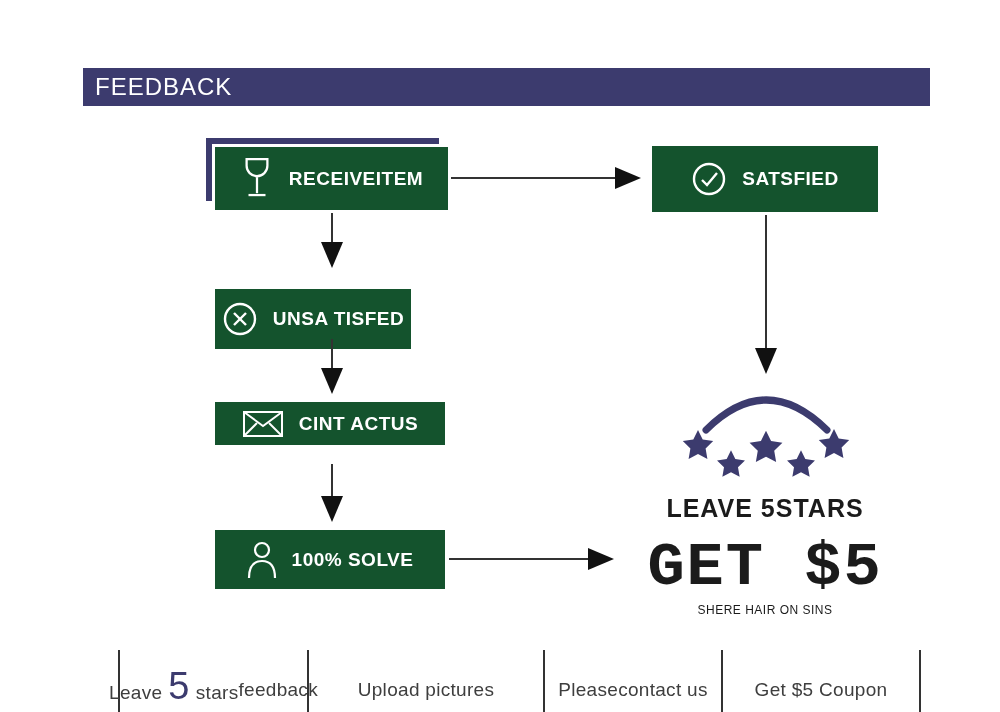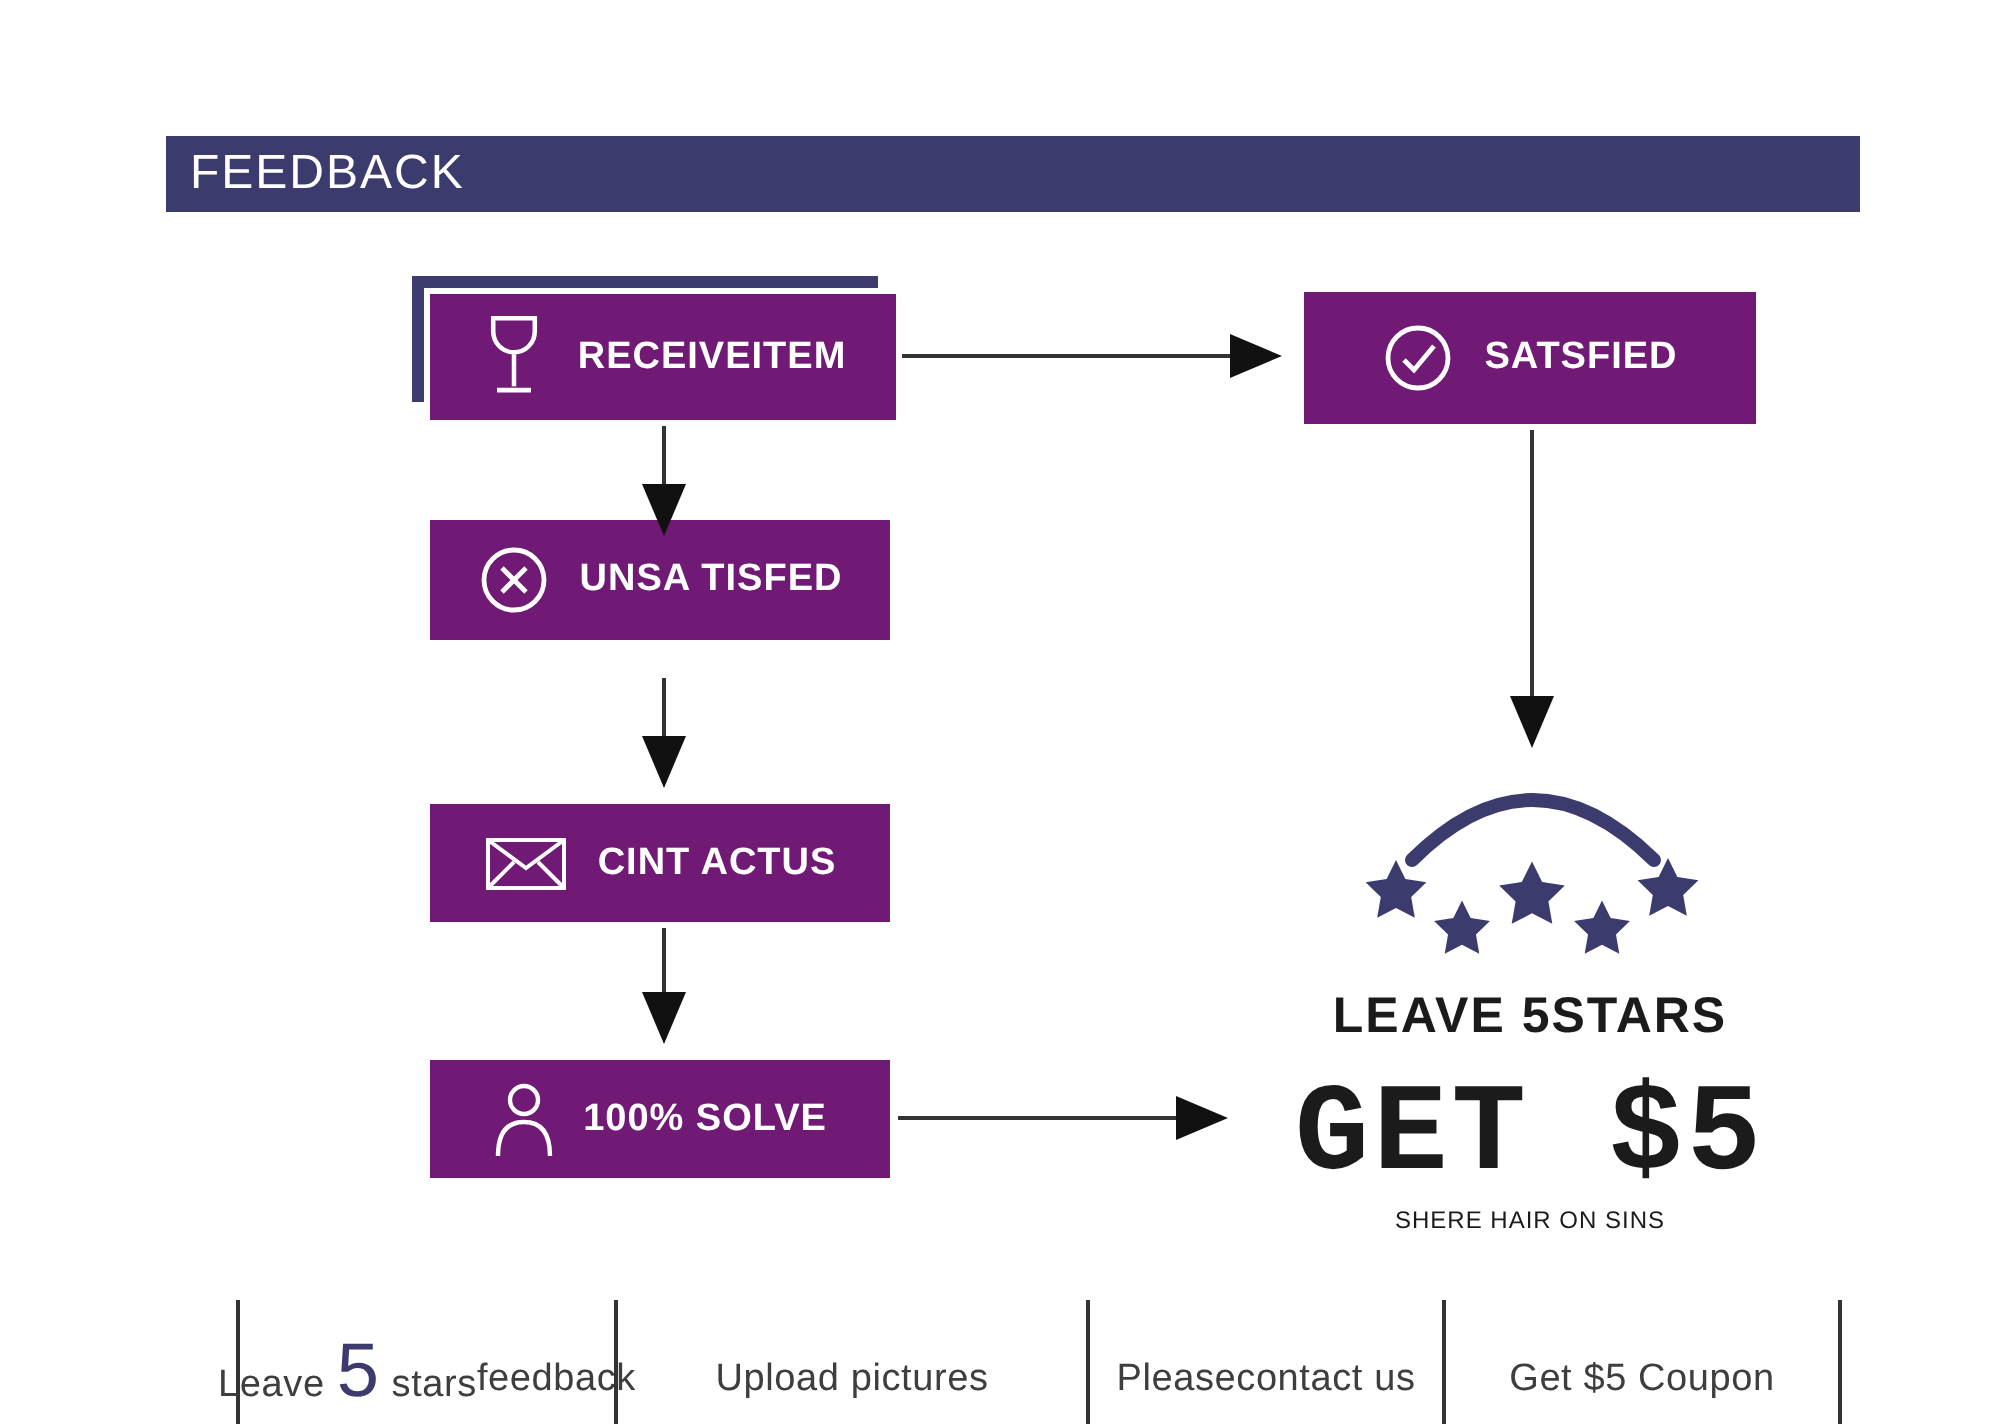--- a/index.html
+++ b/index.html
@@ -9,34 +9,34 @@
 
   
   .header-bar {
     position:absolute; left:83px; top:28px; width:847px; height:38px;
     background:#3C3B6E; color:#ffffff; display:flex; align-items:center;
     padding-left:12px; font-size:24px; letter-spacing:1px; font-weight:400;
   }
 
   
   .flow-box {
-    position:absolute; background:#701a75; color:#ffffff;
+    position:absolute; background:#14532d; color:#ffffff;
     display:flex; align-items:center; justify-content:center; gap:15px;
     font-weight:bold; font-size:19px; letter-spacing:0.5px;
   }
   .flow-box svg { flex:0 0 auto; display:block; }
 
   .stack-back {
     position:absolute; left:206px; top:98px; width:233px; height:63px;
     background:#3C3B6E;
   }
   .box-receive { left:215px; top:107px; width:233px; height:63px; outline:3px solid #ffffff; }
   .box-satisfied { left:652px; top:106px; width:226px; height:66px; }
-  .box-unsatisfied { left:215px; top:220px; width:230px; height:60px; }
-  .box-contact { left:215px; top:362px; width:230px; height:59px; }
+  .box-unsatisfied { left:215px; top:249px; width:196px; height:60px; }
+  .box-contact { left:215px; top:362px; width:230px; height:43px; }
   .box-solve { left:215px; top:490px; width:230px; height:59px; }
 
   
   .overlay { position:absolute; left:0; top:0; width:1000px; height:712px; pointer-events:none; }
 
   
   .reward-text { position:absolute; left:600px; width:330px; text-align:center; color:#1B1B1B; }
   .reward-headline { top:454px; font-size:25px; font-weight:bold; letter-spacing:1px; }
   .reward-prize { top:492px; font-size:62px; font-weight:bold; letter-spacing:2px;font-family:Liberation Mono, monospace; }
   .reward-brand { top:563px; font-size:12px; font-weight:400; letter-spacing:0.5px; }

